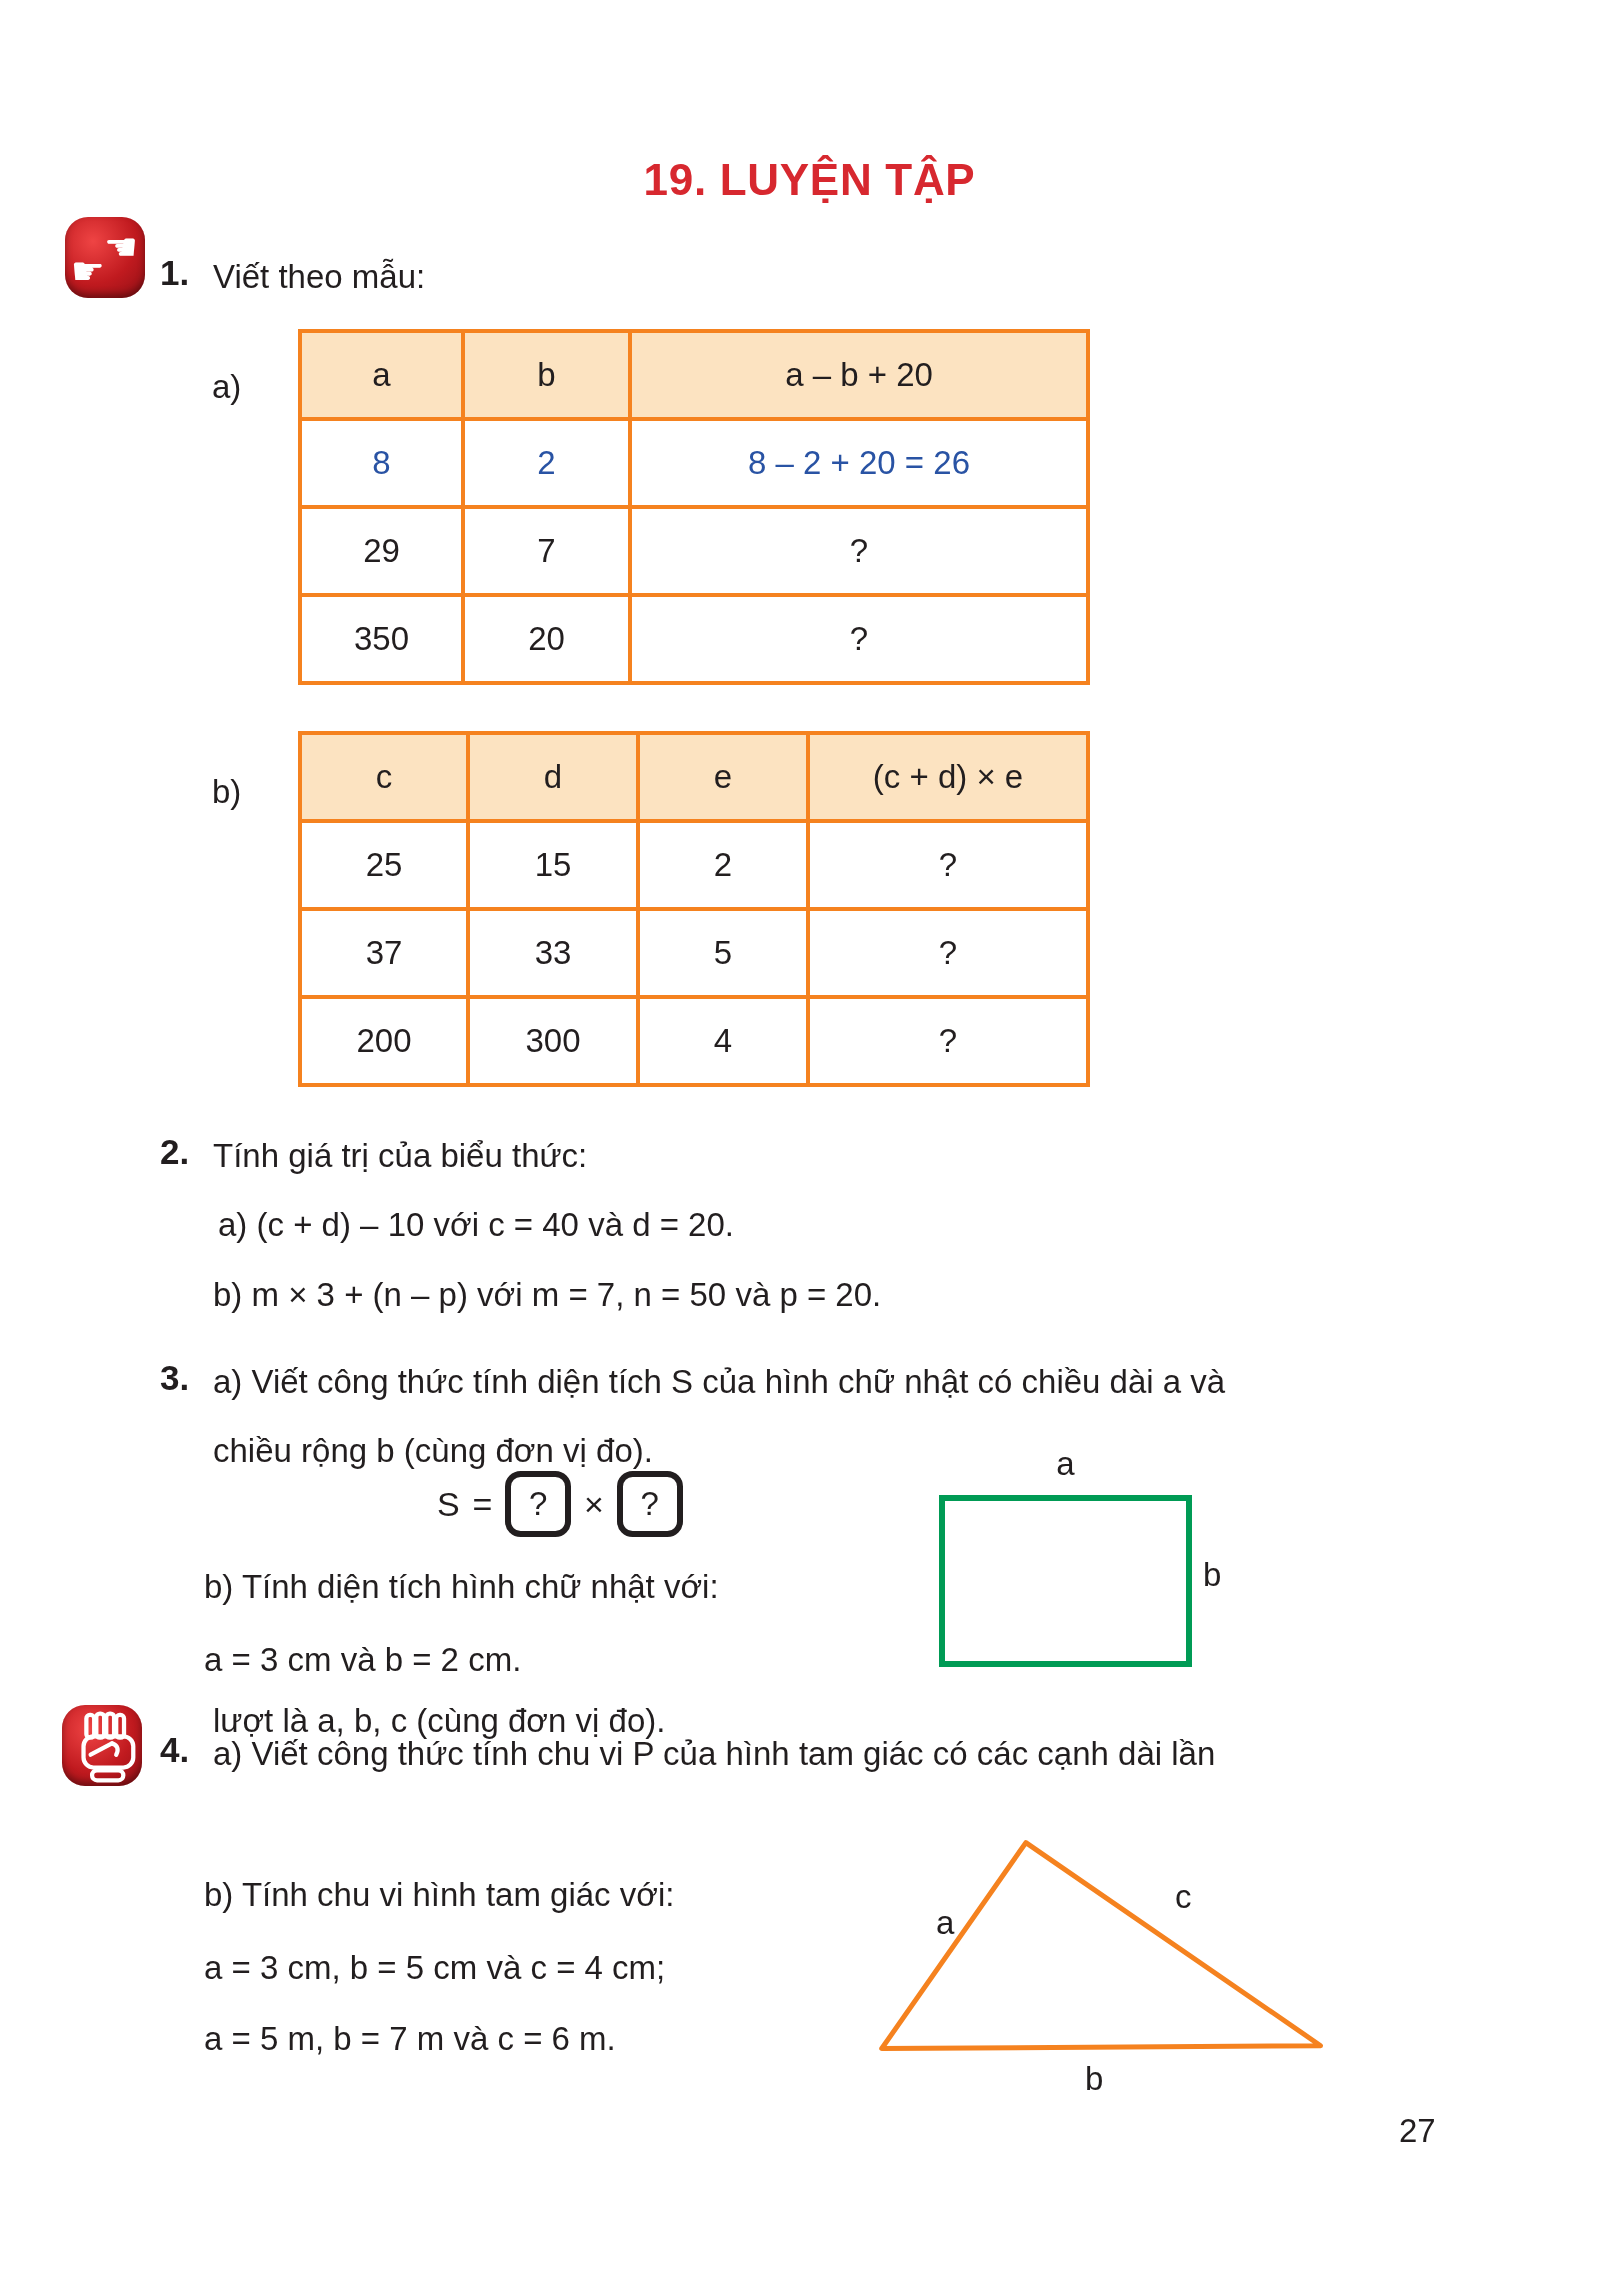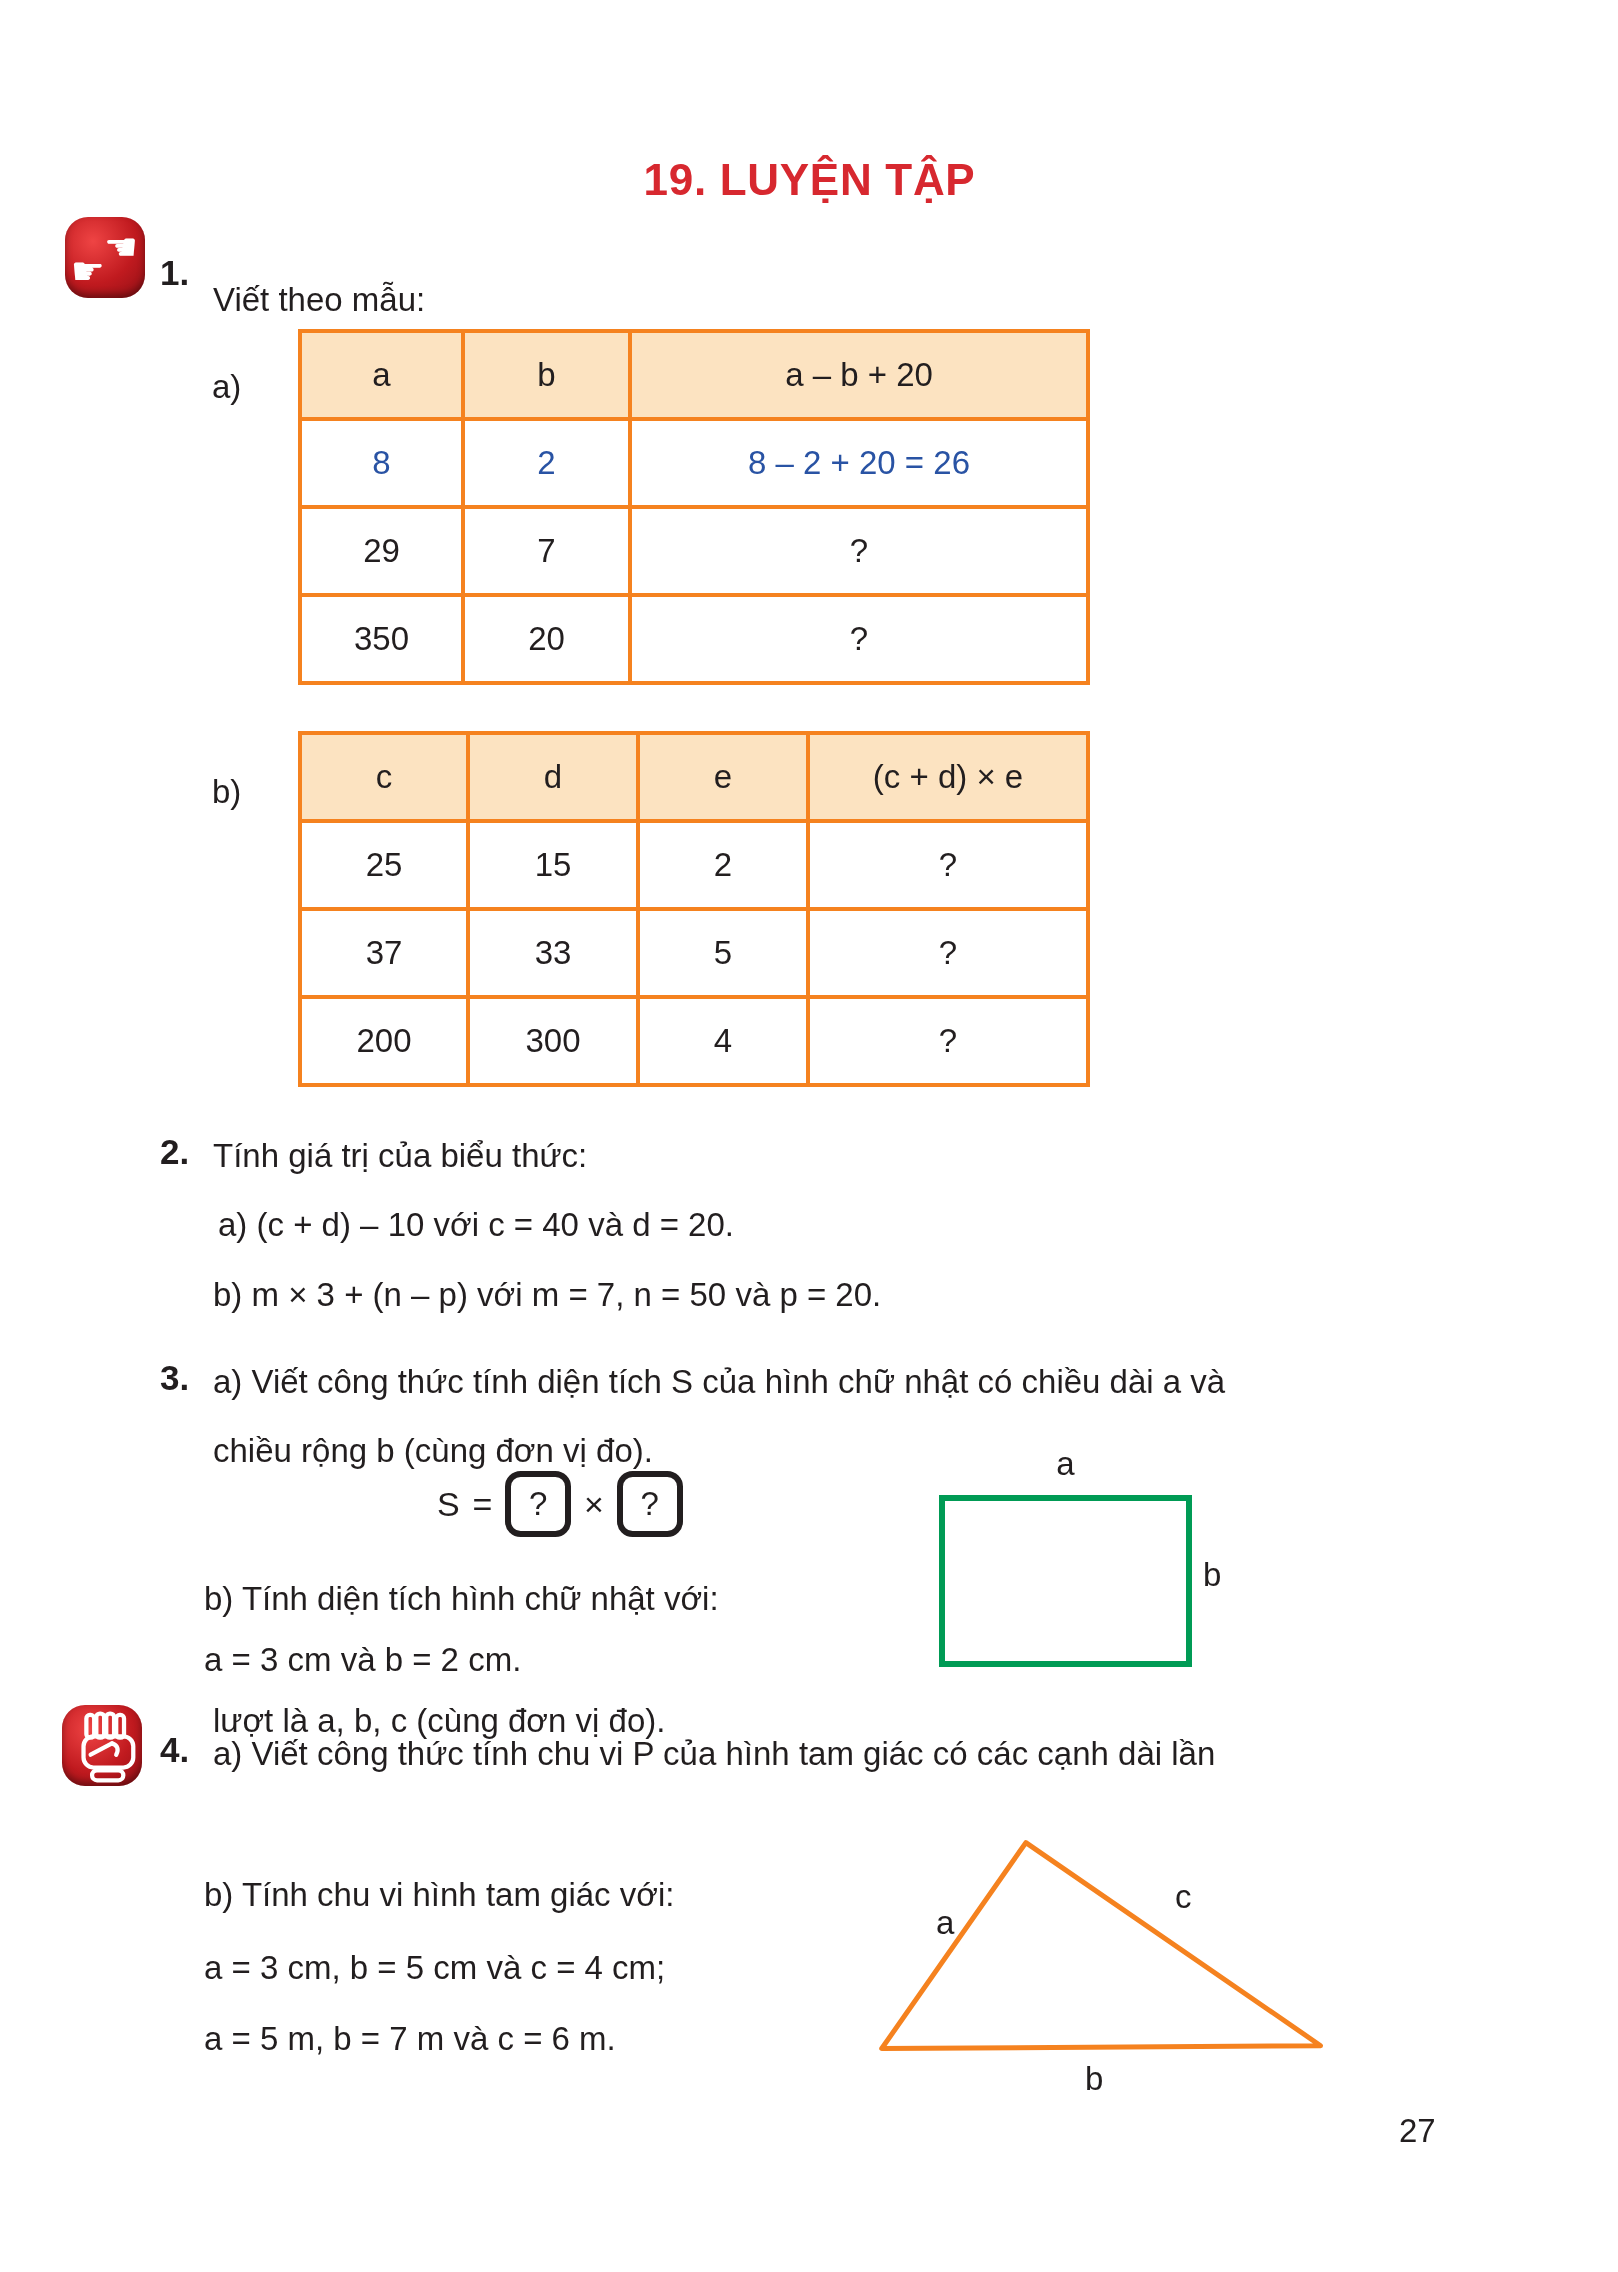--- a/index.html
+++ b/index.html
@@ -41,21 +41,21 @@
 
 <div class="page">
 
   <div class="abs title">19. LUYỆN TẬP</div>
 
   <div class="abs icon-box" style="left:65px; top:217px;">
     <span class="hand-glyph" style="right:7px; top:11.4px;">☚</span>
     <span class="hand-glyph" style="left:5.7px; top:35px;">☛</span>
   </div>
   <div class="abs exnum" style="left:160px; top:253px;">1.</div>
-  <div class="abs txt" style="left:213px; top:256px;margin-top:23px;">Viết theo mẫu:</div>
+  <div class="abs txt" style="left:213px; top:256px;">Viết theo mẫu:</div>
 
   <div class="abs txt" style="left:212px; top:366px;">a)</div>
   <table class="otable" style="left:298px; top:329px; width:788px;">
     <colgroup>
         <col style="width:163px">
         <col style="width:167px">
         <col style="width:458px">
       </colgroup>
     <thead>
       <tr>
@@ -135,21 +135,21 @@
     <span>=</span>
     <span class="qbox">
         <span>?</span>
       </span>
     <span>×</span>
     <span class="qbox">
         <span>?</span>
       </span>
   </div>
 
-  <div class="abs txt" style="left:204px; top:1566px;margin-top:12px;">b) Tính diện tích hình chữ nhật với:</div>
+  <div class="abs txt" style="left:204px; top:1566px;">b) Tính diện tích hình chữ nhật với:</div>
   <div class="abs txt" style="left:204px; top:1639px;">a = 3 cm và b = 2 cm.</div>
 
   <div class="abs fig-label" style="left:939px; top:1445px; width:253px; text-align:center;">a</div>
   <div class="abs rect-fig" style="left:939px; top:1495px; width:241px; height:160px;"></div>
   <div class="abs fig-label" style="left:1203px; top:1556px;">b</div>
 
   <div class="abs icon-box" style="left:62px; top:1705px;">
     <svg width="80" height="81" viewBox="0 0 112 114">
       <g fill="none" stroke="#ffffff" stroke-width="6" stroke-linecap="round" stroke-linejoin="round">
         <rect x="34" y="14" width="11" height="32" rx="5"></rect>

